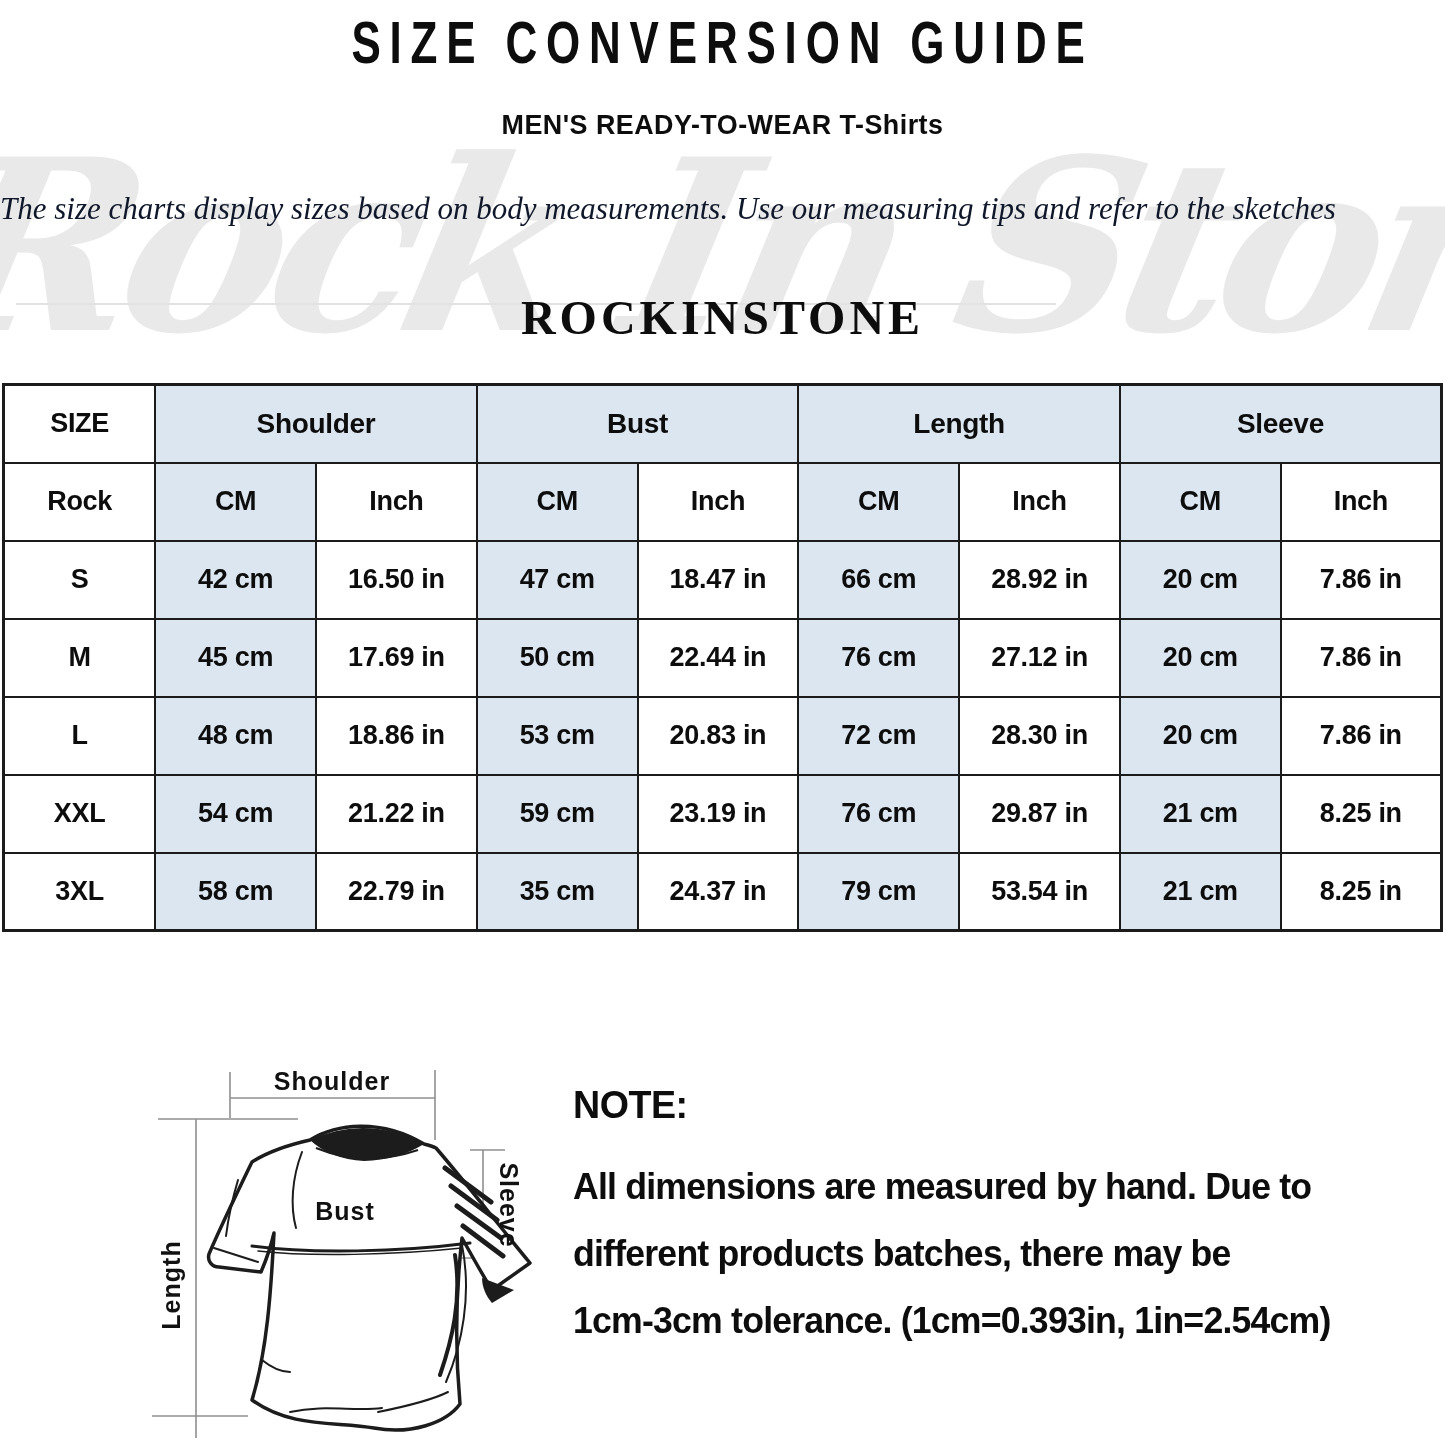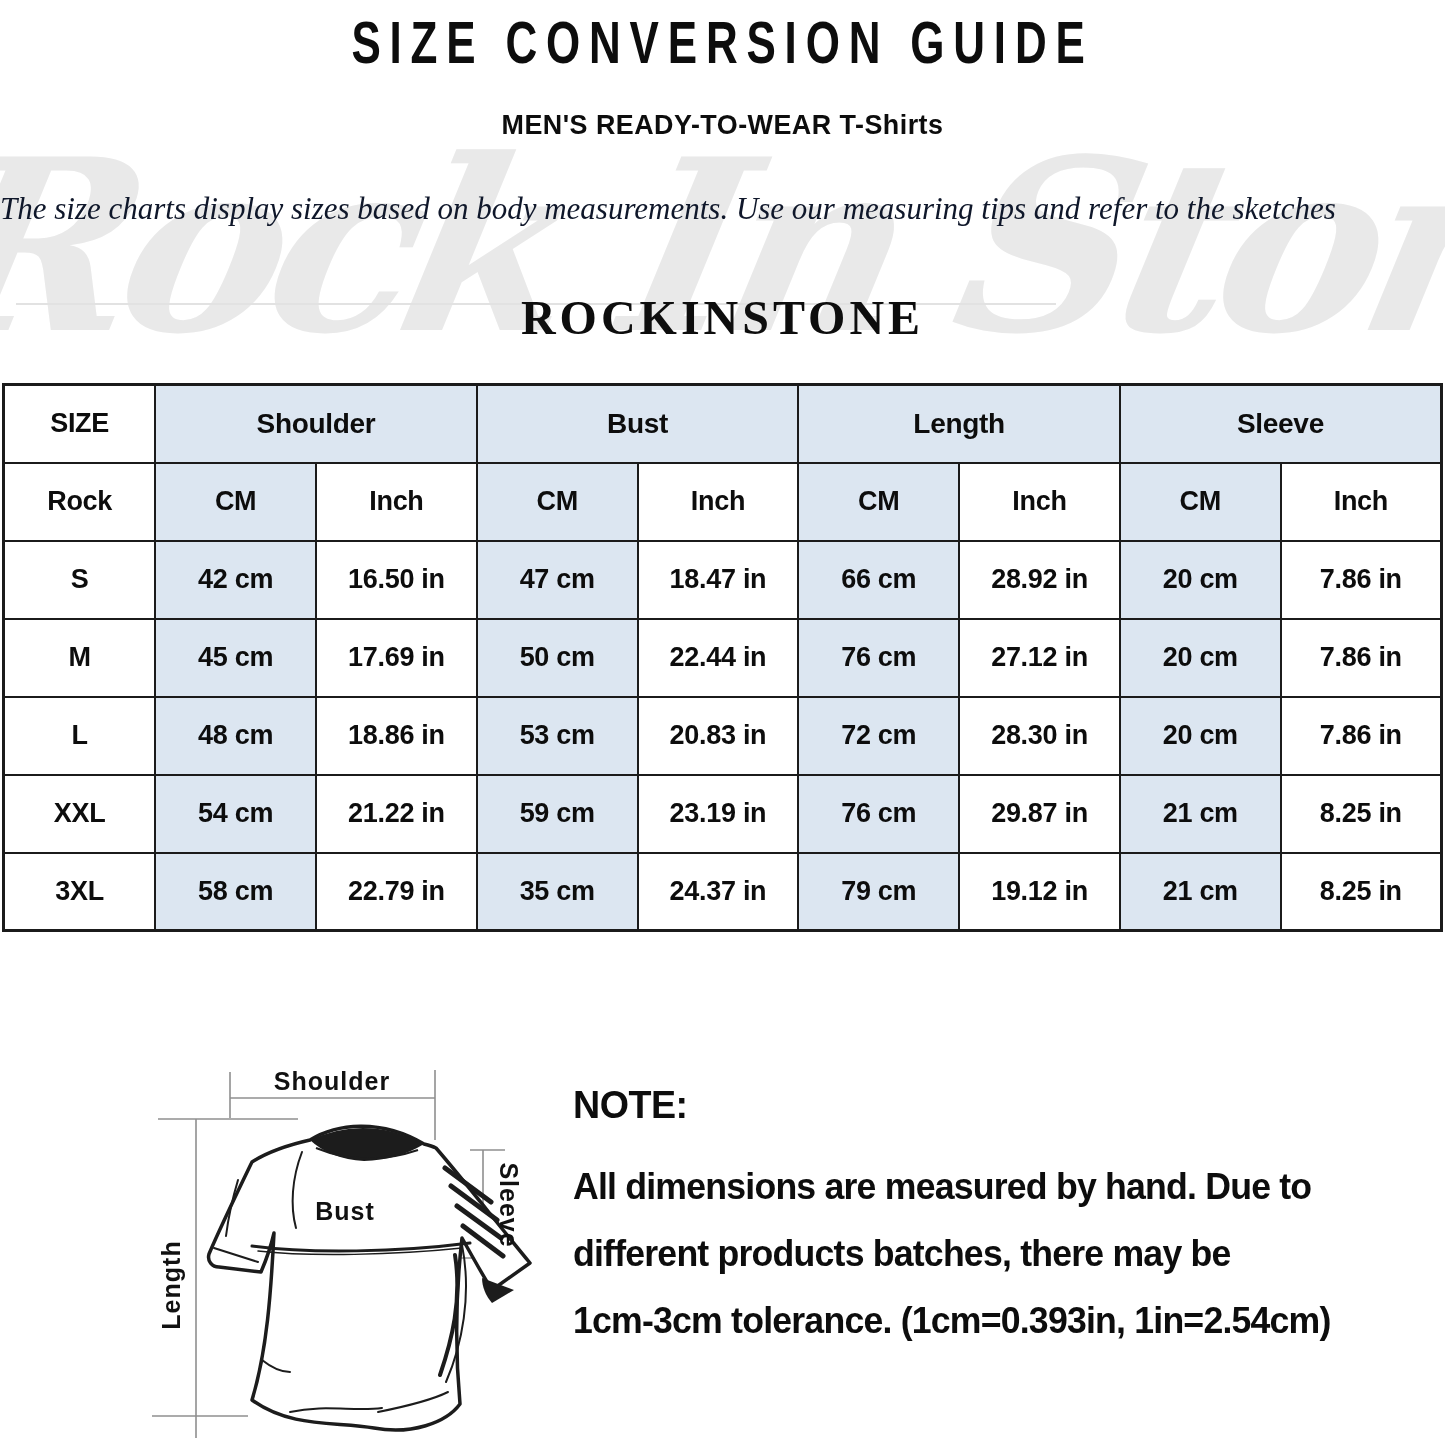--- a/index.html
+++ b/index.html
@@ -158,21 +158,21 @@
         <td class="hl">21 cm</td>
         <td>8.25 in</td>
       </tr>
       <tr>
         <td>3XL</td>
         <td class="hl">58 cm</td>
         <td>22.79 in</td>
         <td class="hl">35 cm</td>
         <td>24.37 in</td>
         <td class="hl">79 cm</td>
-        <td>19.12 in</td>
+        <td>53.54 in</td>
         <td class="hl">21 cm</td>
         <td>8.25 in</td>
       </tr>
     </tbody>
       </table>
   </div>
 
   <div class="diagram">
     <svg width="430" height="385" viewBox="0 0 430 385" xmlns="http://www.w3.org/2000/svg">
 

